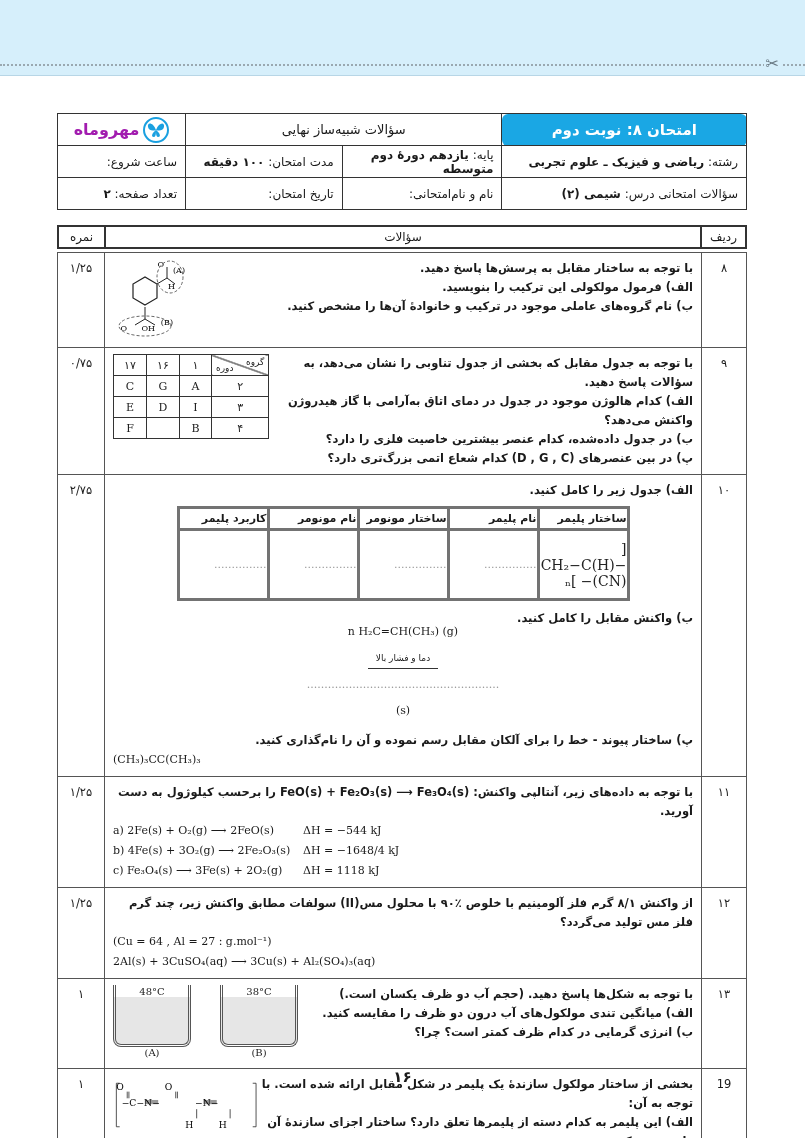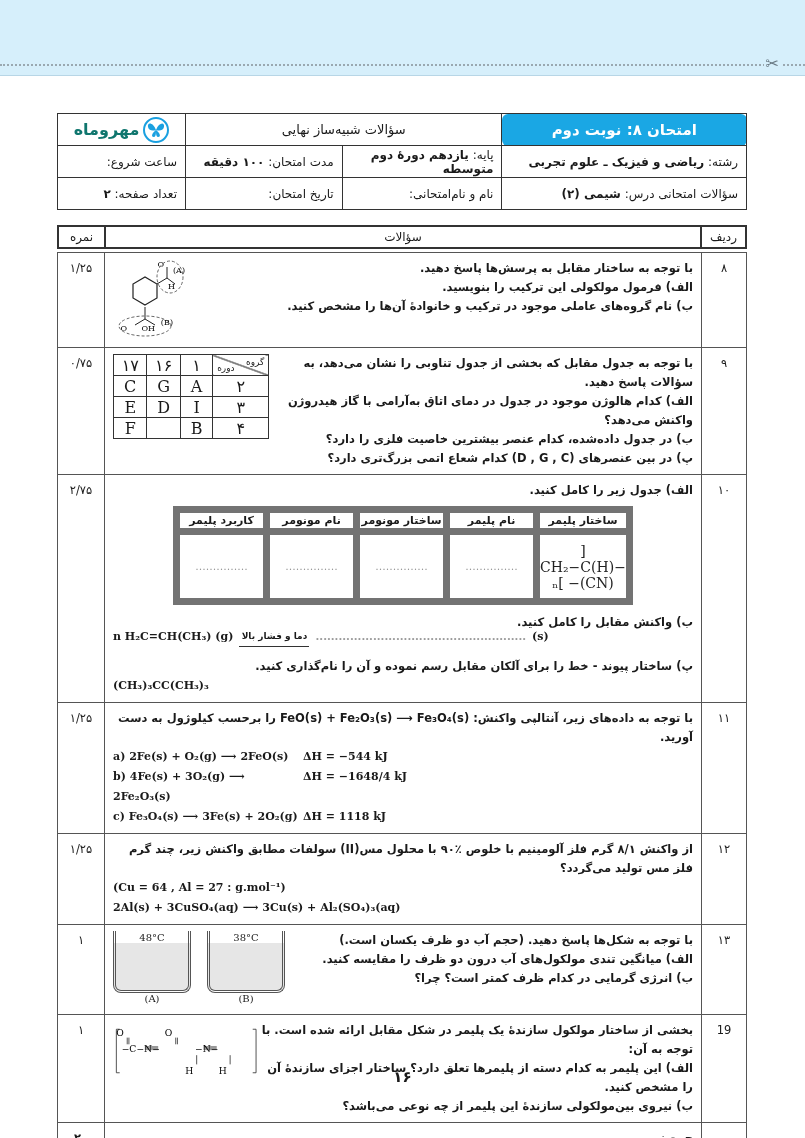--- a/index.html
+++ b/index.html
@@ -9,41 +9,41 @@
   }
   .top-band { position: absolute; left: 0; top: 0; width: 805px; height: 76px; background: #d6effb; border-bottom: 1px solid #b8d6e6; }
   .cut-line { position: absolute; left: 0; top: 64px; width: 805px; border-top: 2px dotted #9aa8b0; }
   .scissors { position: absolute; right: 24px; top: 55px; font-size: 16px; color: #6a7a84; background: #d6effb; padding: 0 2px; line-height: 18px; }
 
   .header-table { position: absolute; left: 57px; top: 113px; width: 690px; border-collapse: collapse; direction: rtl; }
   .header-table td { border: 1px solid #333; height: 32px; font-size: 12px; padding: 0 8px; vertical-align: middle; }
   .header-table td.title-cell { background: #1aa7e4; color: #fff; font-weight: bold; font-size: 15px; text-align: center; border-radius: 6px; }
   .header-table td.center { text-align: center; font-size: 13px; }
   .bold { font-weight: bold; }
-  .logo { display: flex; align-items: center; justify-content: center; gap: 4px; color: #0f766e; font-weight: bold; font-size: 16px; }
+  .logo { display: flex; align-items: center; justify-content: center; gap: 4px; color: #a21caf; font-weight: bold; font-size: 16px; }
   .logo-circle { width: 26px; height: 26px; border-radius: 50%; border: 2px solid #1aa0e0; background: #fff; display: flex; align-items: center; justify-content: center; }
 
   .col-head { position: absolute; left: 57px; top: 225px; width: 690px; border-collapse: collapse; direction: rtl; }
   .col-head td { border: 2px solid #333; height: 22px; font-size: 12px; text-align: center; }
 
   .main-table { position: absolute; left: 57px; top: 252px; width: 690px; border-collapse: collapse; direction: rtl; }
   .main-table > tbody > tr > td { border: 1px solid #555; vertical-align: top; font-size: 11.5px; }
   .num { width: 45px; text-align: center; padding-top: 8px; }
   .score { width: 47px; text-align: center; padding-top: 8px; }
   .qbody { padding: 6px 8px; position: relative; }
   .qtext { font-weight: bold; line-height: 19px; }
   .flex { display: flex; justify-content: space-between; align-items: flex-start; }
-  .eq { direction: ltr; text-align: left; font-family: "DejaVu Serif", serif; font-size: 11px; font-weight: bold; line-height: 20px; }
+  .eq { direction: ltr; text-align: left; font-family: "DejaVu Serif", serif; font-size: 11px; font-weight: normal; line-height: 20px; flex-direction: column; }
 
   .ptable { border-collapse: collapse; direction: rtl; font-family: "DejaVu Serif", serif; }
-  .ptable td { border: 1px solid #333; width: 38px; height: 21px; text-align: center; font-size: 16px; }
+  .ptable td { border: 1px solid #333; width: 38px; height: 21px; text-align: center; font-size: 11px; }
   .ptable td.diag { width: 70px; font-family: "DejaVu Sans", sans-serif; font-size: 9px; position: relative; background: linear-gradient(to bottom left, transparent 48%, #333 49%, #333 51%, transparent 52%); }
 
   .polytable { border-collapse: collapse; direction: rtl; margin: 6px auto 8px; }
-  .polytable td { border: 7px solid #737373; width: 90px; text-align: center; font-size: 11px; font-weight: bold; height: 22px; }
+  .polytable td { border: 3px solid #737373; width: 90px; text-align: right; font-size: 11px; font-weight: bold; height: 22px; }
   .polytable tr.body td { height: 70px; color: #999; font-weight: normal; }
 
   .footer-row td { height: 30px; vertical-align: middle !important; }
   .page-num { position: absolute; top: 1068px; left: 0; width: 805px; text-align: center; font-size: 15px; font-weight: bold; }
 </style>
 </head>
 <body>
 
 <div class="top-band"></div>
 <div class="cut-line"></div>
@@ -239,21 +239,21 @@
 
   <tr style="height:90px">
     <td class="num">۱۳</td>
     <td class="qbody">
       <div class="flex">
         <div class="qtext">
           <div>با توجه به شکل‌ها پاسخ دهید. (حجم آب دو ظرف یکسان است.)</div>
           <div>الف) میانگین تندی مولکول‌های آب درون دو ظرف را مقایسه کنید.</div>
           <div>ب) انرژی گرمایی در کدام ظرف کمتر است؟ چرا؟</div>
         </div>
-        <div style="display:flex;gap:16px;direction:ltr">
+        <div style="display:flex;gap:29px;direction:ltr">
           <div style="text-align:center;font-family:'DejaVu Serif',serif;font-size:10px">
             <div style="width:78px;height:62px;border:3px double #555;border-top:none;border-radius:0 0 8px 8px;background:linear-gradient(#fff 20%,#e6e6e6 20%);">
                   <div style="padding-top:1px">48°C</div>
                 </div>
             <div>(A)</div>
           </div>
           <div style="text-align:center;font-family:'DejaVu Serif',serif;font-size:10px">
             <div style="width:78px;height:62px;border:3px double #555;border-top:none;border-radius:0 0 8px 8px;background:linear-gradient(#fff 20%,#e6e6e6 20%);">
                   <div style="padding-top:1px">38°C</div>
                 </div>

